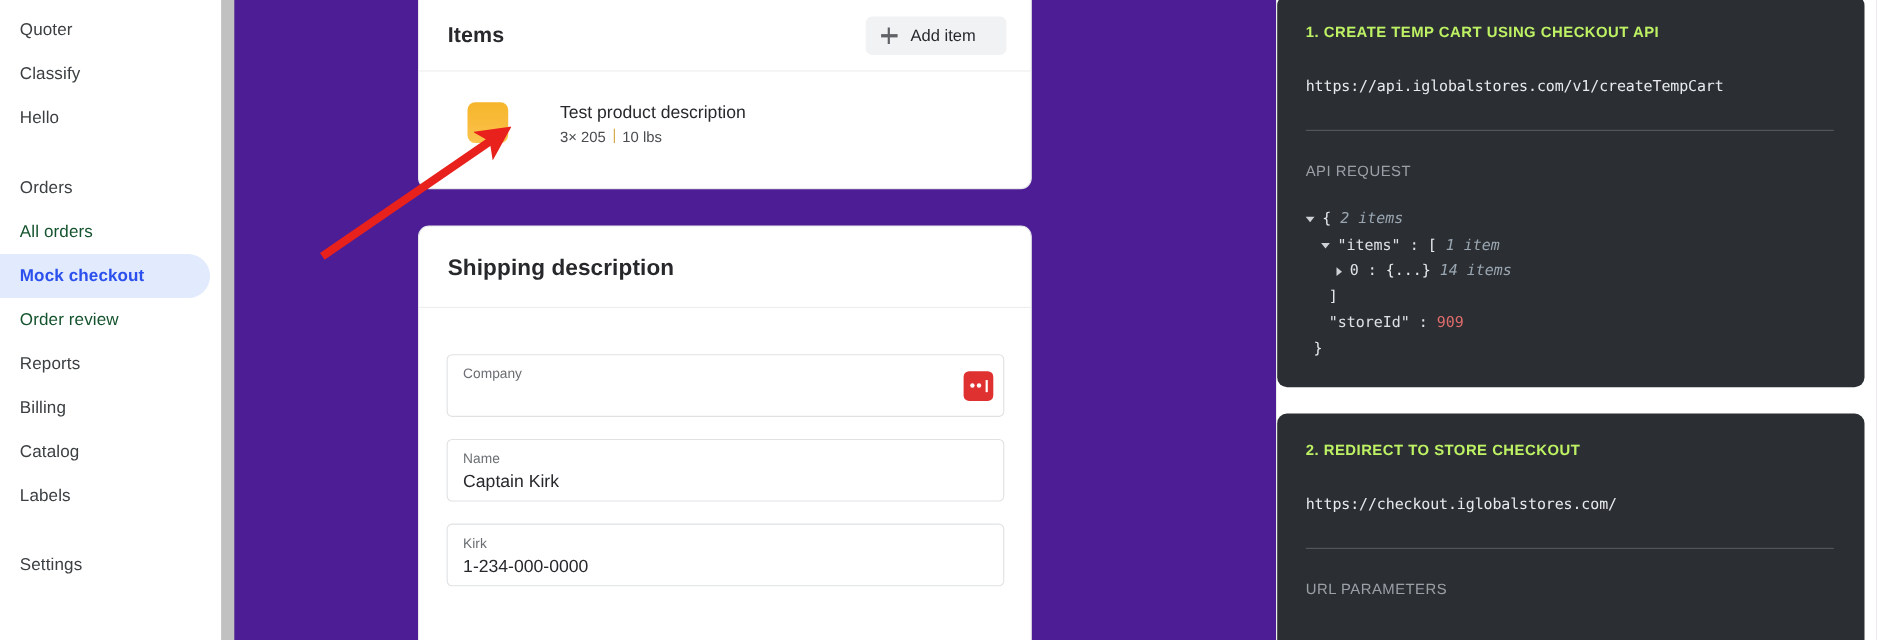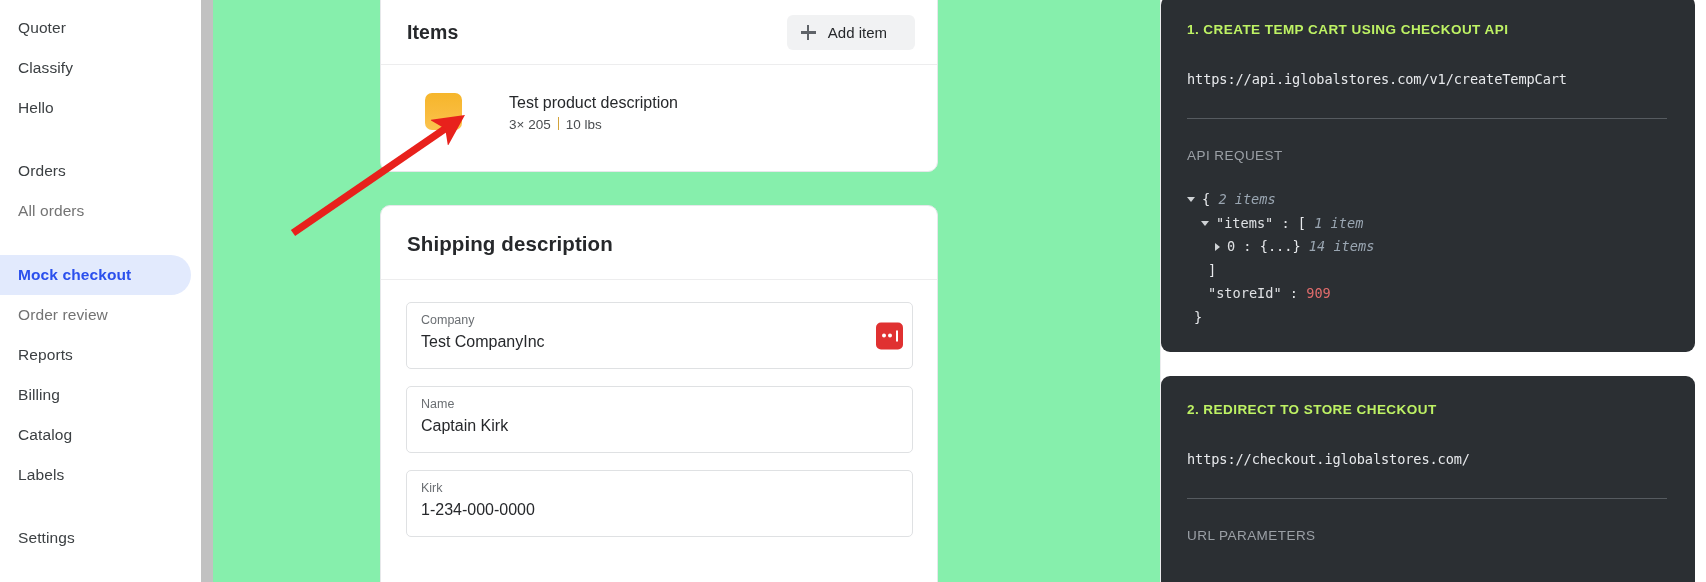--- a/index.html
+++ b/index.html
@@ -25,43 +25,43 @@
     display: flex; align-items: center;
     padding-left: 18px;
     margin: 0 9px 0 0;
     font-size: 15.5px;
     color: #3c4043;
     border-radius: 0 22px 22px 0;
     cursor: pointer;
     white-space: nowrap;
     letter-spacing: .1px;
   }
-  .nav-item.muted { color: #737373; text-align: right; }
-  .nav-item.active { background: #e2eafd; color: #2b50ed; font-weight: 700; margin-top: 24px; }
+  .nav-item.muted { color: #14532d; text-align: right; }
+  .nav-item.active { background: #e2eafd; color: #2b50ed; font-weight: 700; }
   .nav-gap { height: 23px; }
 
   
   .scroll-col {
     flex: 0 0 13px;
     width: 13px; height: 582px;
     background: #ffffff;
     position: relative;
     border-left: 1px solid #ffffff;
   }
   .scroll-thumb {
     position: absolute; left: 0; top: 0;
     width: 13px; height: 582px;
     background: #c1c1c1;
   }
 
   
   .main {
     flex: 1 1 auto;
     height: 582px;
-    background: #86efac;
+    background: #4c1d95;
     position: relative;
     overflow: hidden;
   }
 
   .card {
     position: absolute;
     background: #ffffff;
     border: 1px solid #e6e8ea;
     border-radius: 10px;
   }
@@ -108,26 +108,27 @@
   .item-meta {
     font-size: 13.5px; color: #4a4d50; margin-top: 4px;
     display: flex; gap: 7px;
   }
   .sep { display:inline-block; width:1px; height:13px; background:#d2a23a; }
 
   
   .fields { padding: 22px 24px 0 25px; }
   .field {
     position: relative;
-    height: 67px;
+    height: 57px;
     border: 1px solid #dfe1e3;
     border-radius: 5px;
     padding: 8px 14px 0 14px;
     margin-bottom: 17px;
     background: #fff;
+    margin-top: 20px;
   }
   .field-label { font-size: 12.5px; color: #6b6f73; line-height: 18px; }
   .field-value { font-size: 16px; color: #26282b; line-height: 24px; margin-top: 1px; }
 
   .dots-badge {
     position: absolute; right: 9px; top: 50%; transform: translateY(-50%);
     width: 27px; height: 27px; border-radius: 5px;
     background: #e03131;
     display: flex; align-items: center; justify-content: center;
     gap: 2.5px;
@@ -273,21 +274,20 @@
     </section>
 
     <section class="card" id="ship-card">
       <div class="card-head">
         <h2 class="card-title">Shipping description</h2>
       </div>
       <div class="fields">
 
         <div class="field">
           <div class="field-label">Company</div>
-          <div class="field-value">Test CompanyInc</div>
           <div class="dots-badge">
             <i></i>
             <i></i>
             <span class="caret"></span>
           </div>
         </div>
 
         <div class="field">
           <div class="field-label">Name</div>
           <div class="field-value">Captain Kirk</div>

